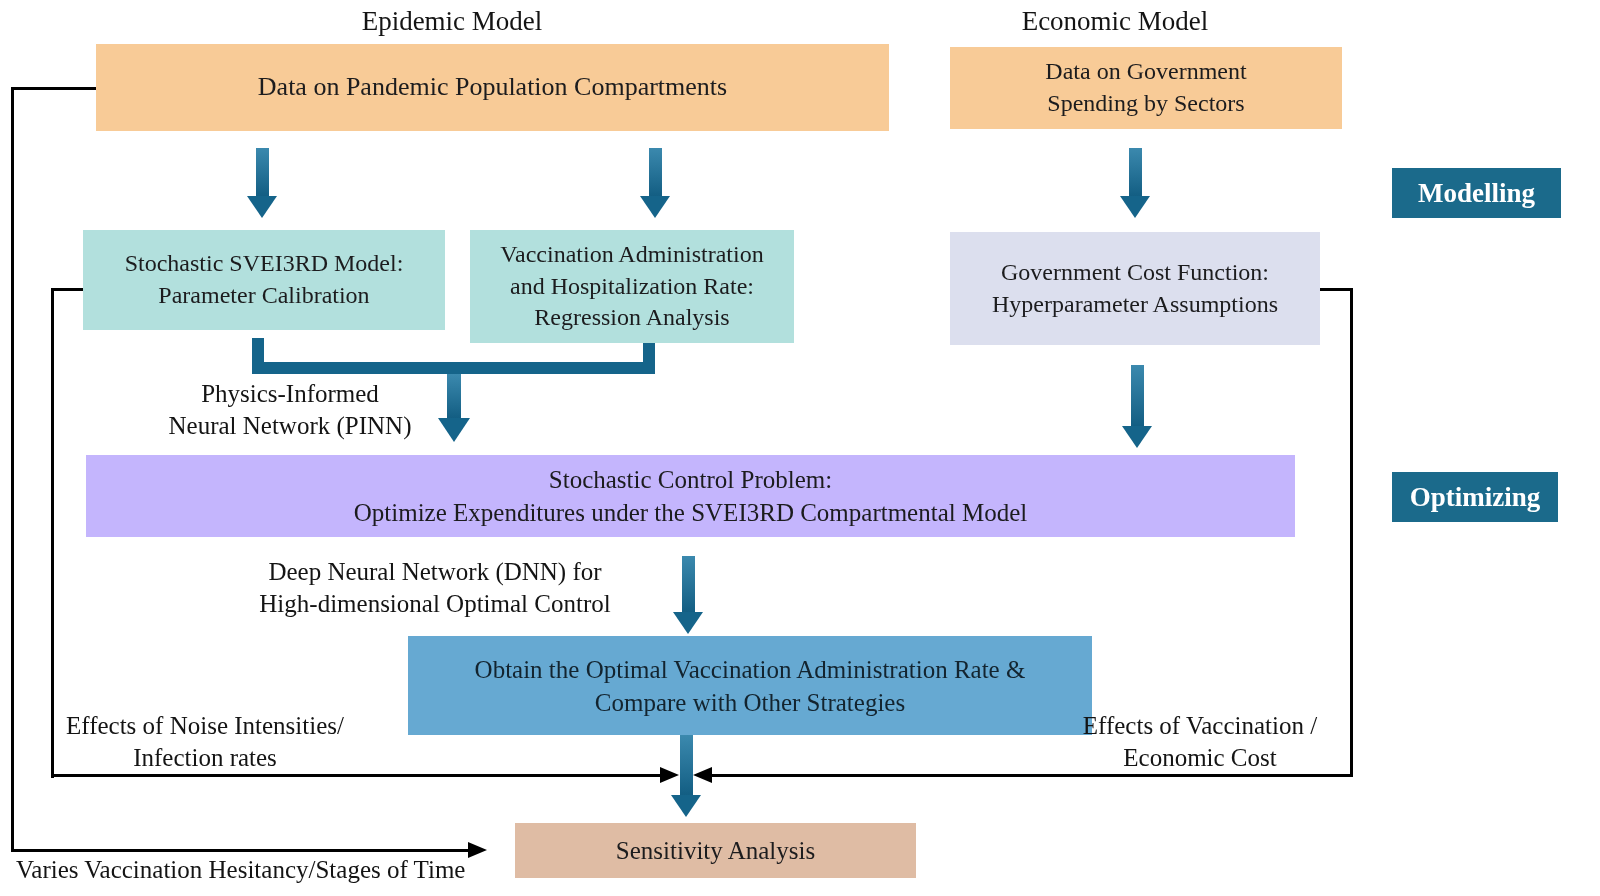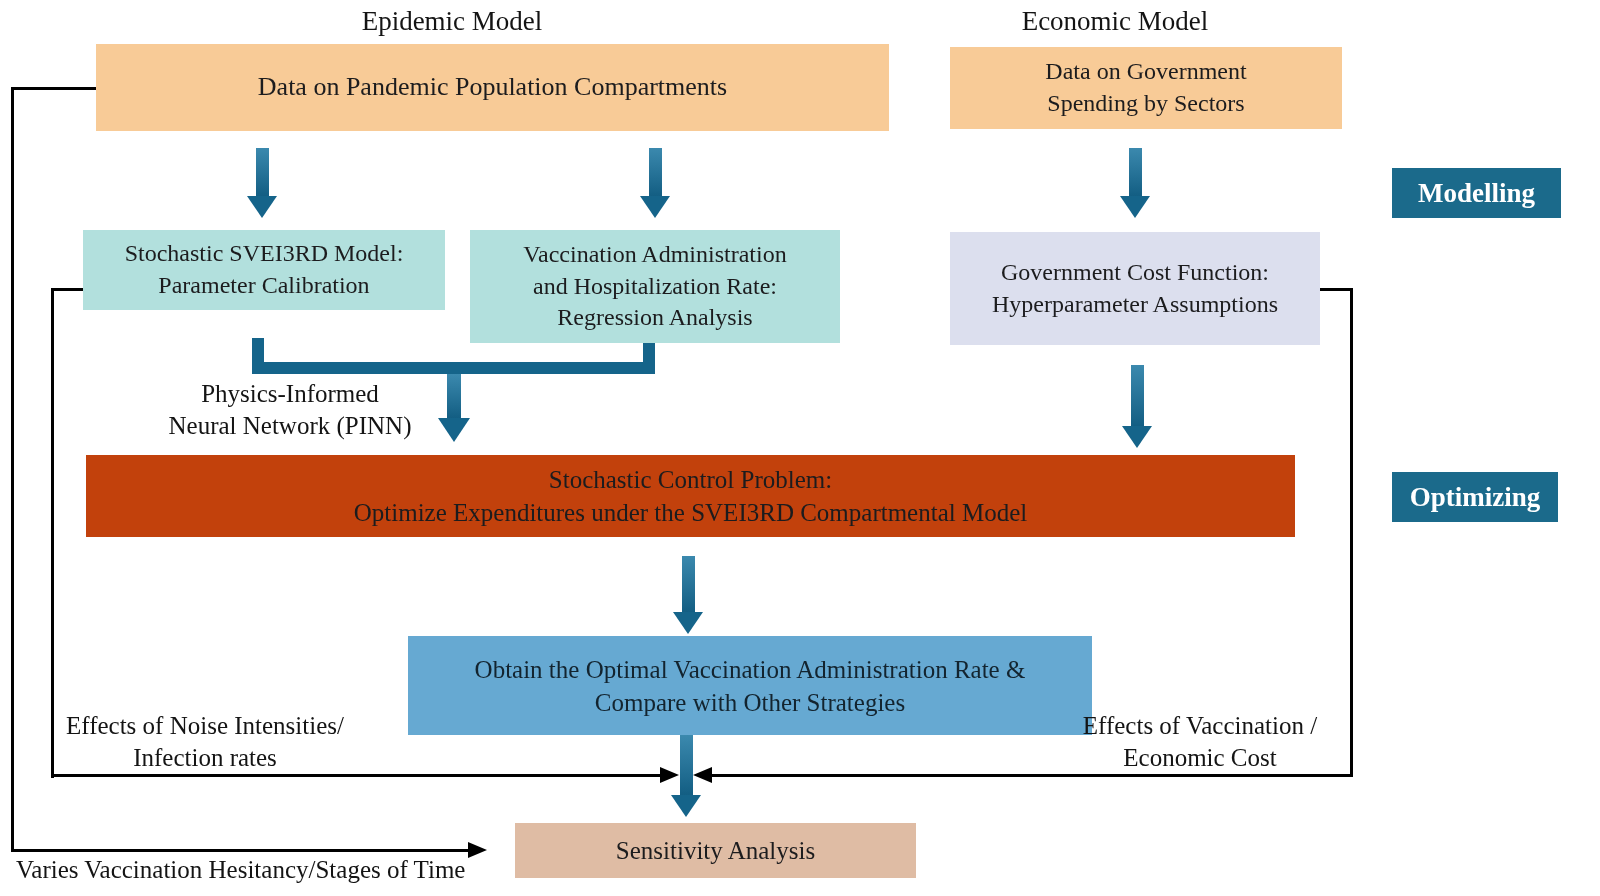--- a/index.html
+++ b/index.html
@@ -10,21 +10,21 @@
   .node{
     position:absolute;display:flex;align-items:center;justify-content:center;
     text-align:center;white-space:pre-line;line-height:1.32;font-size:25px;color:#1c1c1e;
   }
   .hdr{
     position:absolute;text-align:center;font-size:27px;color:#141414;white-space:nowrap;
   }
   .bg-orange{background:#F8CB97;}
   .bg-teal{background:#B2E0DD;}
   .bg-lav{background:#DCDFEE;}
-  .bg-gray{background:#c2410c;}
+  .bg-gray{background:#c4b5fd;}
   .bg-blue{background:#66A9D2;color:#13242f;}
   .bg-tan{background:#DFBCA4;}
   .stage{
     position:absolute;display:flex;align-items:center;justify-content:center;
     background:#1B6A8B;color:#ffffff;font-weight:bold;font-size:27px;
   }
   .annot{
     position:absolute;text-align:center;white-space:pre-line;font-size:25px;line-height:1.28;color:#141414;
   }
   
@@ -61,23 +61,23 @@
   </div>
   <div>
     <div class="stem" style="left:649px;top:148px;height:48px;"></div>
     <div class="head-down" style="left:640px;top:196px;"></div>
   </div>
   <div>
     <div class="stem" style="left:1129px;top:148px;height:48px;"></div>
     <div class="head-down" style="left:1120px;top:196px;"></div>
   </div>
 
-  <div class="node bg-teal" style="left:83px;top:230px;width:362px;height:80px;font-size:24px;">Stochastic SVEI3RD Model:
+  <div class="node bg-teal" style="left:83px;top:230px;width:362px;height:100px;font-size:24px;">Stochastic SVEI3RD Model:
 Parameter Calibration</div>
-  <div class="node bg-teal" style="left:470px;top:230px;width:370px;height:113px;font-size:24px;">Vaccination Administration
+  <div class="node bg-teal" style="left:470px;top:230px;width:324px;height:113px;font-size:24px;">Vaccination Administration
 and Hospitalization Rate:
 Regression Analysis</div>
   <div class="node bg-lav" style="left:950px;top:232px;width:370px;height:113px;font-size:24px;">Government Cost Function:
 Hyperparameter Assumptions</div>
 
   <div>
     <div class="bar" style="left:252px;top:338px;width:12px;height:28px;"></div>
     <div class="bar" style="left:643px;top:343px;width:12px;height:23px;"></div>
     <div class="bar" style="left:252px;top:362px;width:403px;height:12px;"></div>
     <div class="stem" style="left:447px;top:374px;width:14px;height:44px;"></div>
@@ -88,20 +88,22 @@
 Neural Network (PINN)</div>
 
   <div>
     <div class="stem" style="left:1131px;top:365px;height:61px;"></div>
     <div class="head-down" style="left:1122px;top:426px;"></div>
   </div>
 
   <div class="node bg-gray" style="left:86px;top:455px;width:1209px;height:82px;">Stochastic Control Problem:
 Optimize Expenditures under the SVEI3RD Compartmental Model</div>
 
+  <div class="annot" style="left:225px;top:556px;width:420px;">Deep Neural Network (DNN) for
+High-dimensional Optimal Control</div>
 
   <div>
     <div class="stem" style="left:682px;top:556px;height:56px;"></div>
     <div class="head-down" style="left:673px;top:612px;"></div>
   </div>
 
   <div class="node bg-blue" style="left:408px;top:636px;width:684px;height:99px;">Obtain the Optimal Vaccination Administration Rate &amp;
 Compare with Other Strategies</div>
 
   <div>

